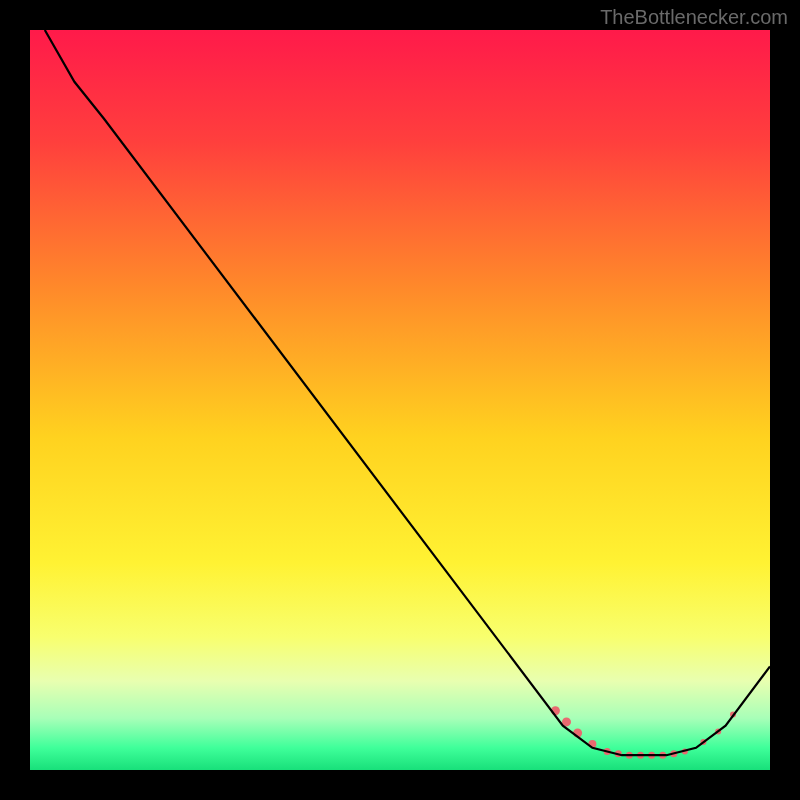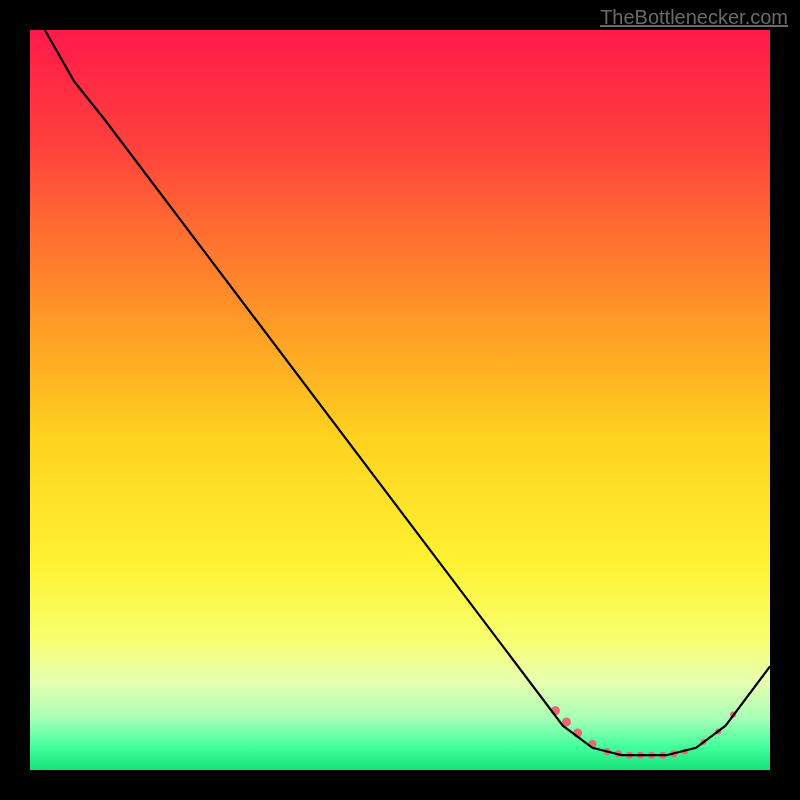--- a/index.html
+++ b/index.html
@@ -1,17 +1,17 @@
 <!DOCTYPE html>
 <html><head>
   <meta charset="utf-8">
   <style>
     * { margin: 0; padding: 0; box-sizing: border-box; }
     body { width: 800px; height: 800px; background: #000; position: relative; overflow: hidden; }
-    .watermark { position: absolute; top: 6px; right: 12px; color: #6a6a6a; font-family: Arial, sans-serif; font-size: 20px; z-index: 10; text-decoration: underline; }
+    .watermark { position: absolute; top: 6px; right: 12px; color: #6a6a6a; font-family: Arial, sans-serif; font-size: 20px; z-index: 10; }
     .frame { position: absolute; top: 30px; left: 30px; width: 740px; height: 740px; background: #000; }
     .plot-area { position: absolute; top: 0; left: 0; width: 740px; height: 740px; }
     svg { display: block; }
   </style>
 </head>
 <body>
 
 <div class="watermark">TheBottlenecker.com</div>
 
 <div class="frame">

